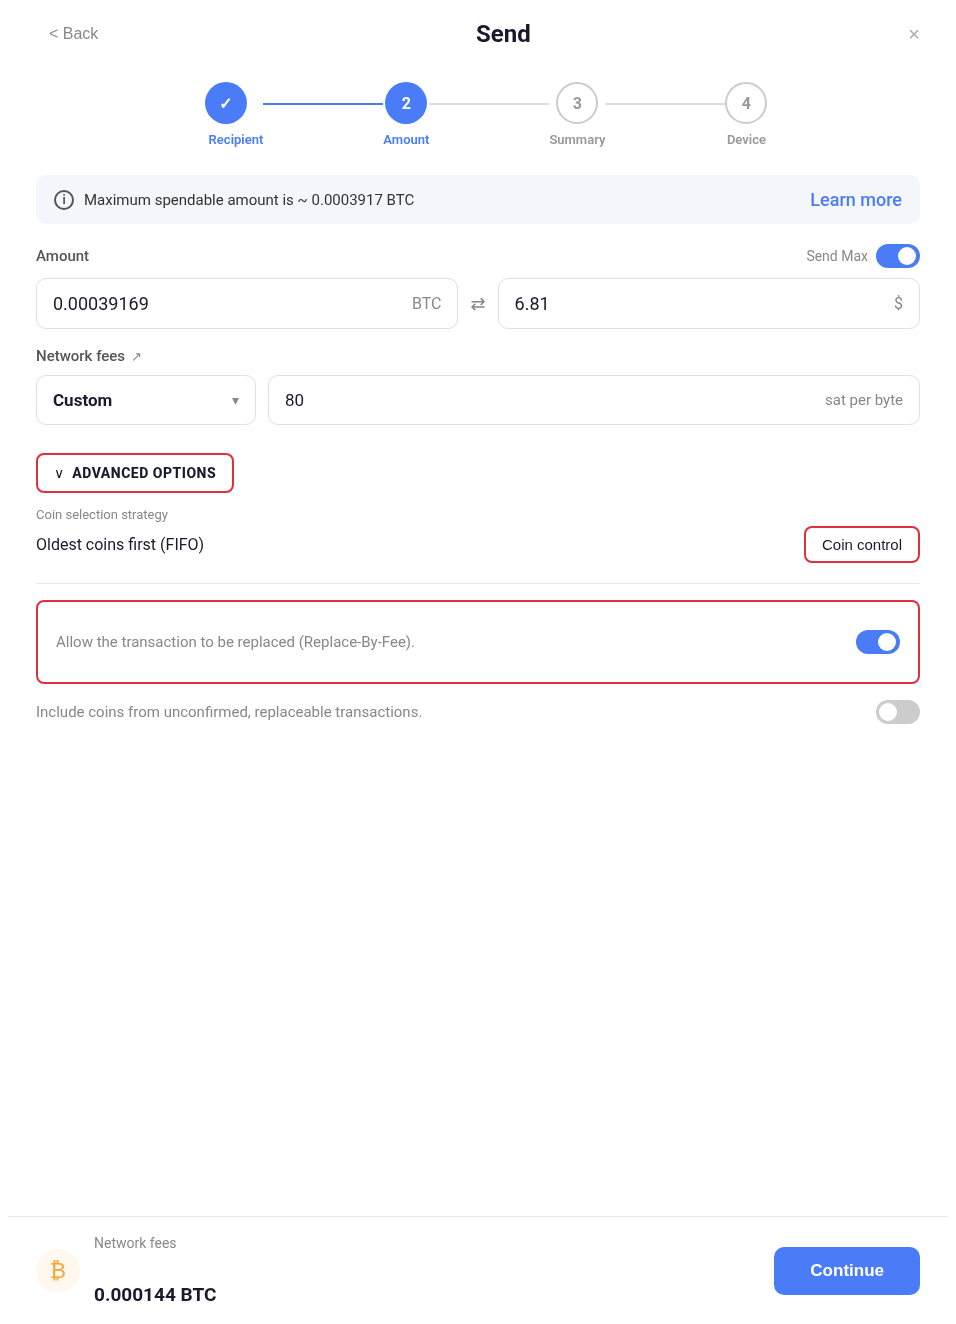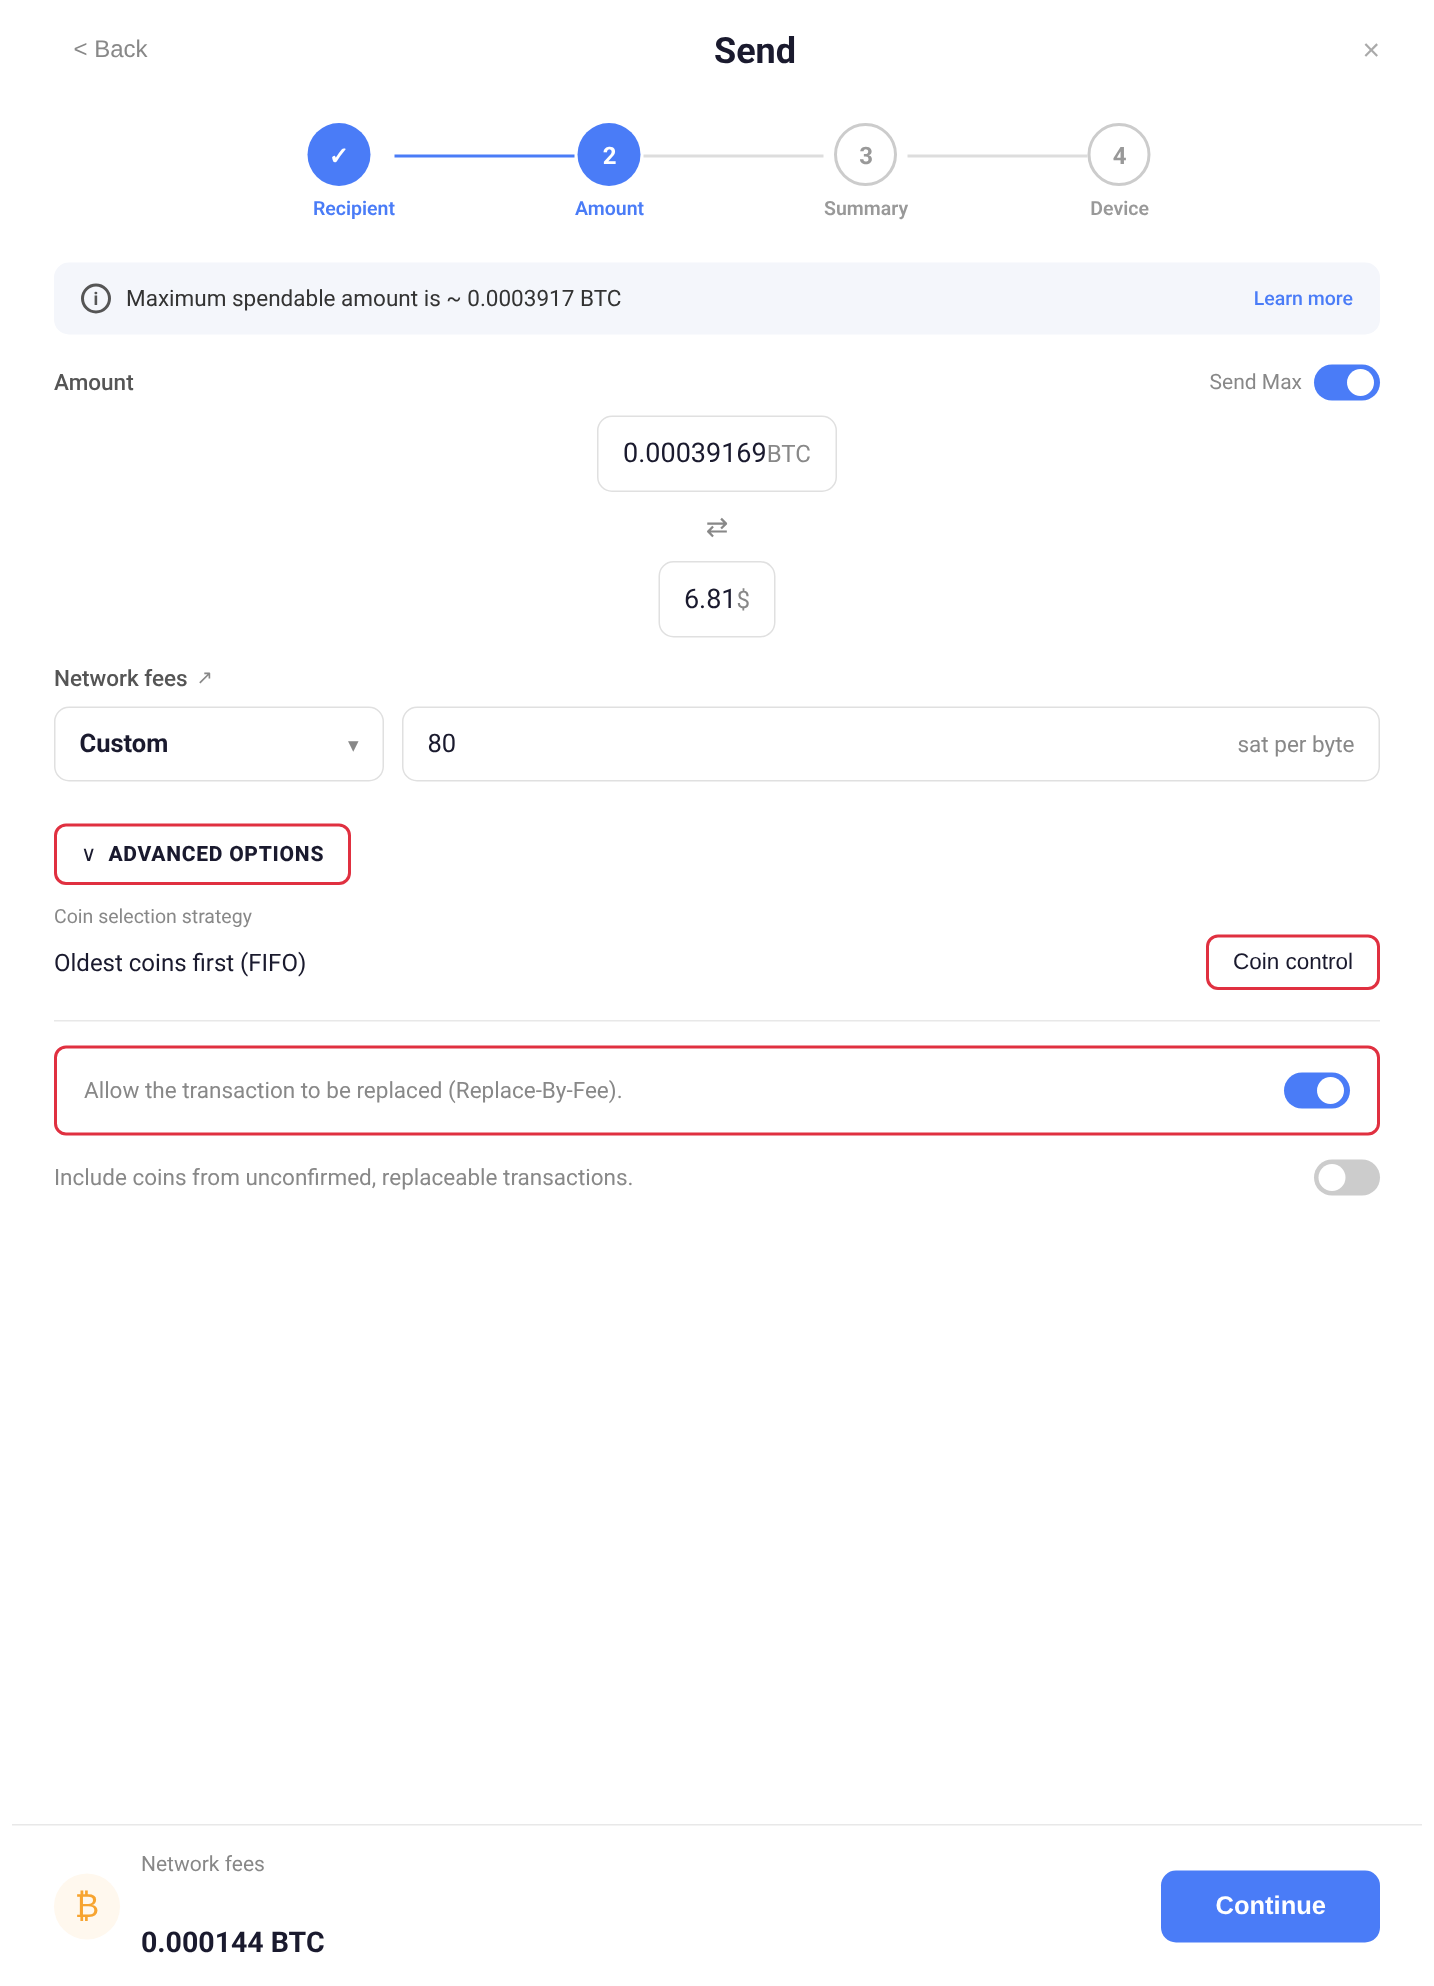--- a/index.html
+++ b/index.html
@@ -128,21 +128,21 @@
       display: flex;
       align-items: center;
       justify-content: center;
       font-size: 12px;
       font-weight: 700;
       color: #555;
       flex-shrink: 0;
     }
     .learn-more {
       color: #4a7cf7;
-      font-size: 13px;
+      font-size: 18px;
       font-weight: 500;
       cursor: pointer;
       text-decoration: none;
     }
 
     
     .section {
       padding: 0 28px;
       margin-bottom: 18px;
     }
@@ -189,21 +189,20 @@
       pointer-events: none;
     }
     .toggle-off .toggle-track { background: #ccc; }
     .toggle-off .toggle-thumb { left: 3px; }
 
     
     .amount-inputs-row {
       display: flex;
       align-items: center;
       gap: 12px;
-      flex-direction: column;
     }
     .amount-input-box {
       flex: 1;
       border: 1.5px solid #e0e0e0;
       border-radius: 10px;
       padding: 14px 16px;
       display: flex;
       align-items: center;
       justify-content: space-between;
       background: #fff;
@@ -334,21 +333,21 @@
       height: 1px;
       background: #e8e8e8;
       margin: 16px 28px;
     }
 
     
     .rbf-section {
       margin: 0 28px;
       border: 2px solid #e03040;
       border-radius: 8px;
-      padding: 16px 18px;
+      padding: 28px 18px;
       display: flex;
       align-items: center;
       justify-content: space-between;
       margin-bottom: 16px;
     }
     .rbf-label {
       font-size: 15px;
       color: #888;
       flex: 1;
       padding-right: 20px;

